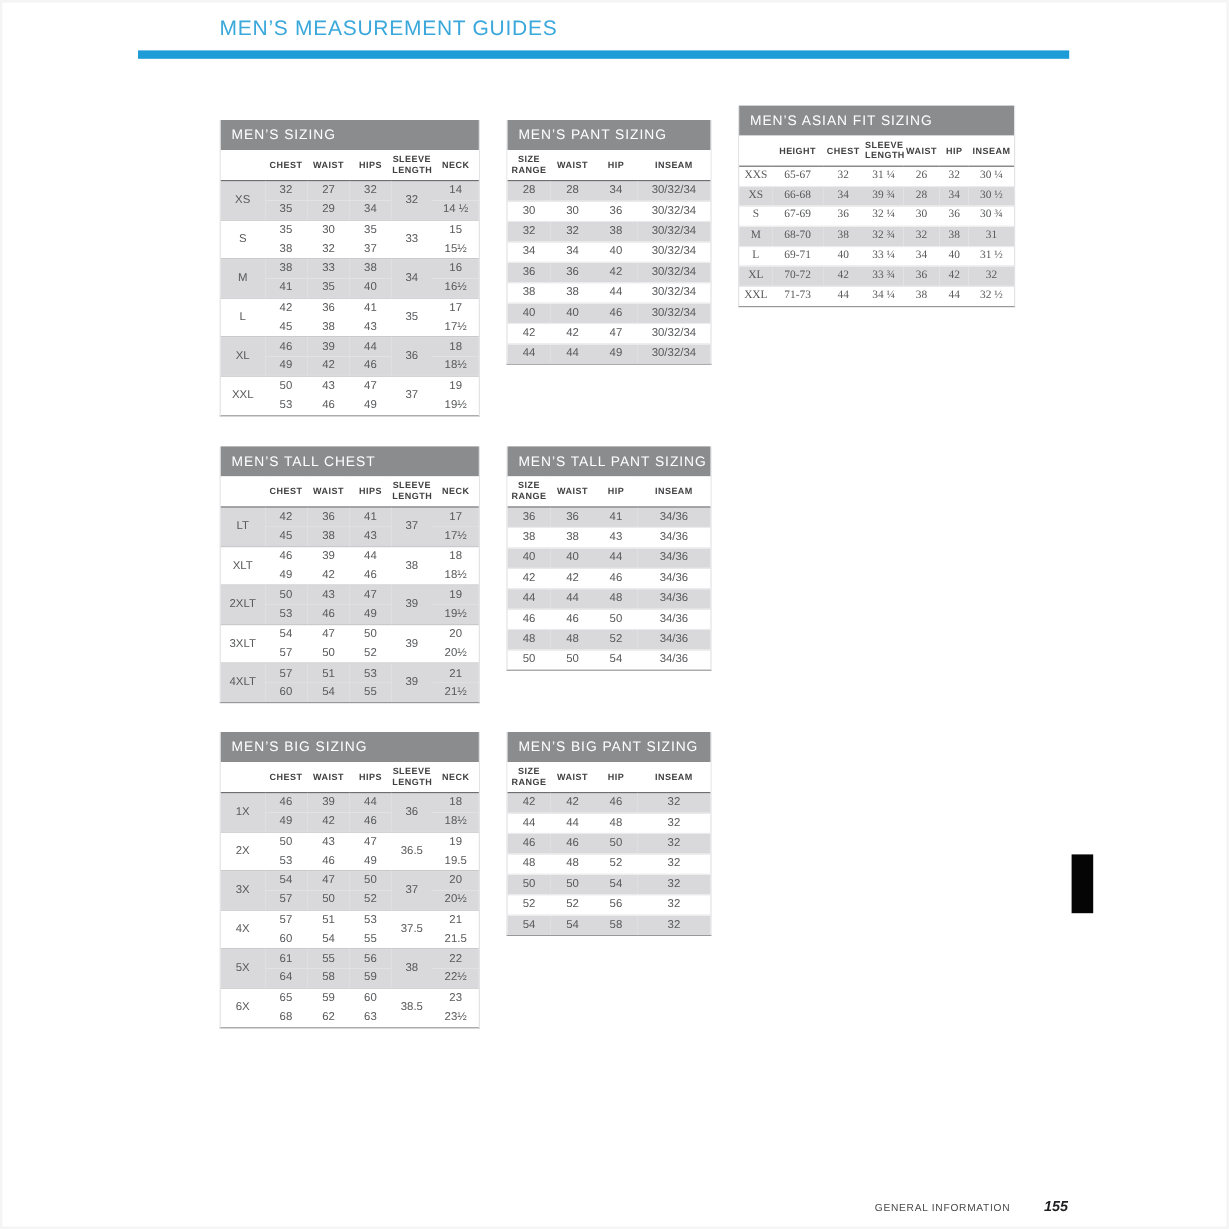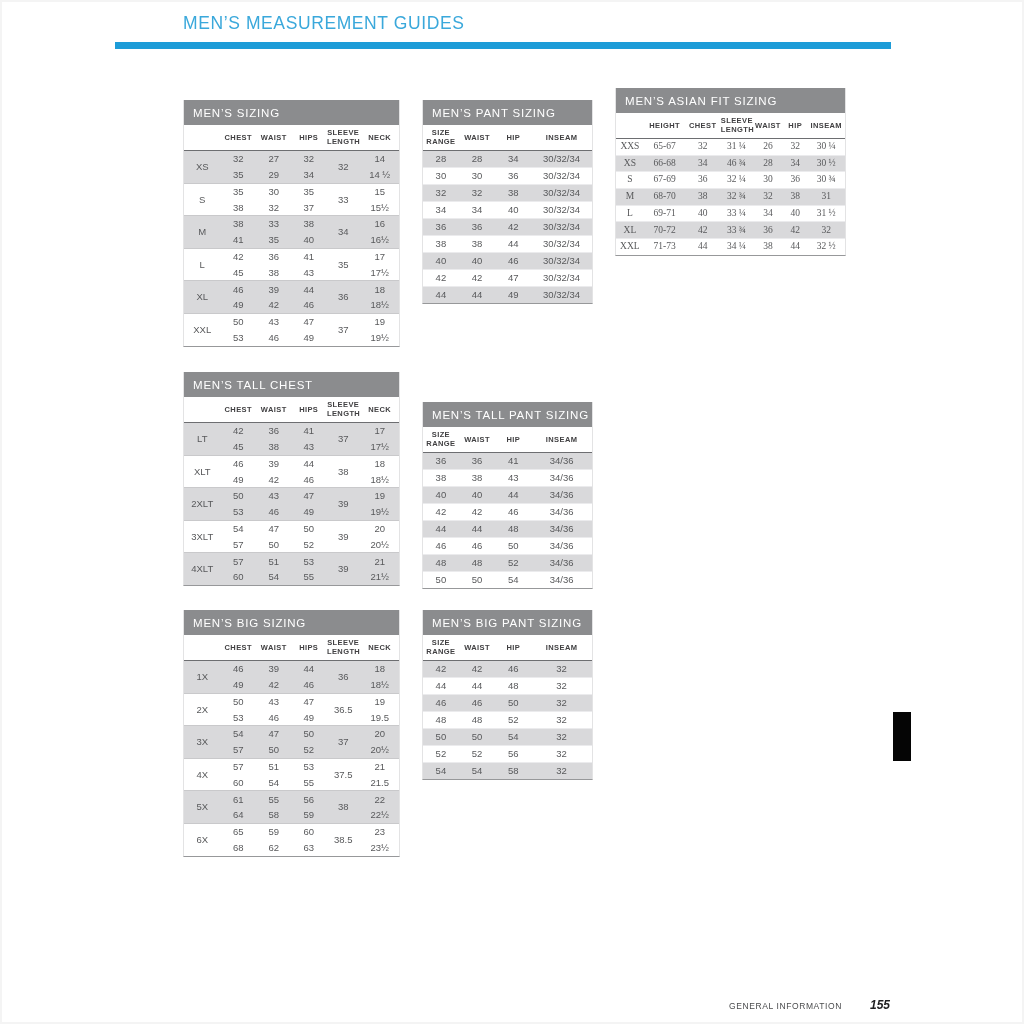--- a/index.html
+++ b/index.html
@@ -76,21 +76,21 @@
   .t-asian th:nth-child(4){width:14.5%;}
   .t-asian th:nth-child(5){width:13%;}
   .t-asian th:nth-child(6){width:10.5%;}
   .t-asian th:nth-child(7){width:16.5%;}
 
   
   #tbl-mens-sizing{left:183px;top:100px;width:217px;}
   #tbl-mens-pant{left:422px;top:100px;width:171px;}
   #tbl-mens-asian{left:615px;top:88px;width:231px;}
   #tbl-tall-sizing{left:183px;top:372px;width:217px;}
-  #tbl-tall-pant{left:422px;top:372px;width:171px;margin-top:30px;}
+  #tbl-tall-pant{left:422px;top:372px;width:171px;}
   #tbl-big-sizing{left:183px;top:610px;width:217px;}
   #tbl-big-pant{left:422px;top:610px;width:171px;}
 
   .edge-tab{
     position:absolute;left:893px;top:712px;width:18px;height:49px;
     background:#050505;
   }
   .footer{
     position:absolute;top:998px;right:134px;
     display:flex;align-items:baseline;gap:28px;
@@ -306,21 +306,21 @@
             <td>32</td>
             <td>31 ¼</td>
             <td>26</td>
             <td>32</td>
             <td>30 ¼</td>
           </tr>
           <tr class="shade">
             <td>XS</td>
             <td>66-68</td>
             <td>34</td>
-            <td>46 ¾</td>
+            <td>39 ¾</td>
             <td>28</td>
             <td>34</td>
             <td>30 ½</td>
           </tr>
           <tr>
             <td>S</td>
             <td>67-69</td>
             <td>36</td>
             <td>32 ¼</td>
             <td>30</td>

